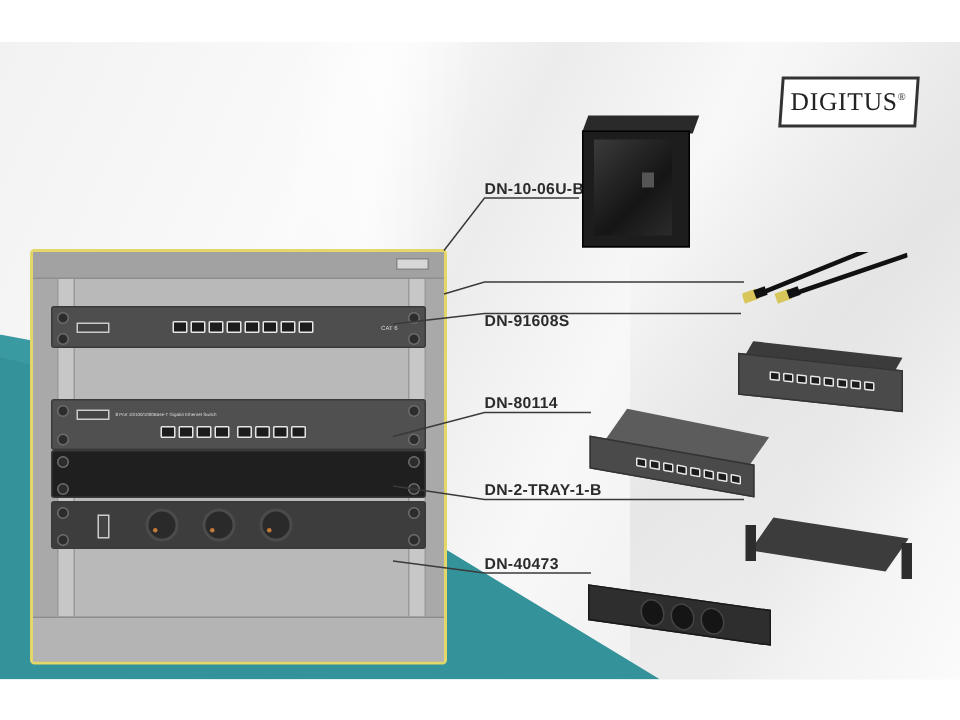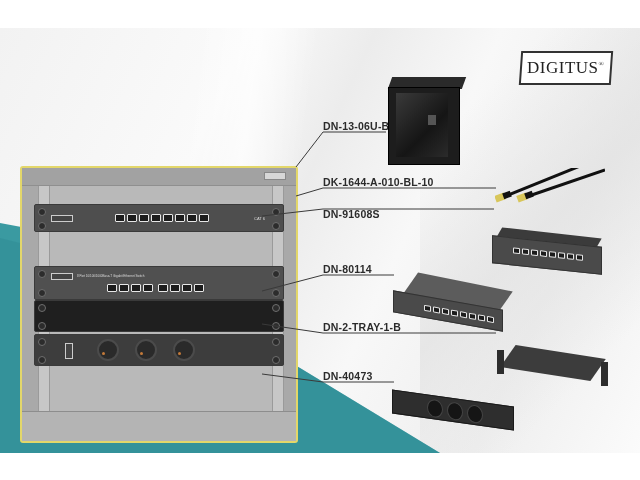--- a/index.html
+++ b/index.html
@@ -154,22 +154,21 @@
     <g stroke="#3a3a3a" stroke-width="1" fill="none">
       <polyline points="296,139 323,104 386,104"></polyline>
       <polyline points="296,168 323,160 496,160"></polyline>
       <polyline points="262,188 323,181 494,181"></polyline>
       <polyline points="262,263 323,247 394,247"></polyline>
       <polyline points="262,296 323,305 496,305"></polyline>
       <polyline points="262,346 323,354 394,354"></polyline>
     </g>
   </svg>
 
-  <div class="label" style="left:323px;top:92px">DN-13-06U-B</div>
-  <div class="label" style="left:323px;top:148px">DK-1644-A-010-BL-10</div>
+  <div class="label" style="left:323px;top:92px">DN-10-06U-B</div>
   <div class="label" style="left:323px;top:180px">DN-91608S</div>
   <div class="label" style="left:323px;top:235px">DN-80114</div>
   <div class="label" style="left:323px;top:293px">DN-2-TRAY-1-B</div>
   <div class="label" style="left:323px;top:342px">DN-40473</div>
 
   <div class="prod cab">
     <div class="topface"></div>
     <div class="body"></div>
     <div class="glass"></div>
     <div class="lock"></div>

